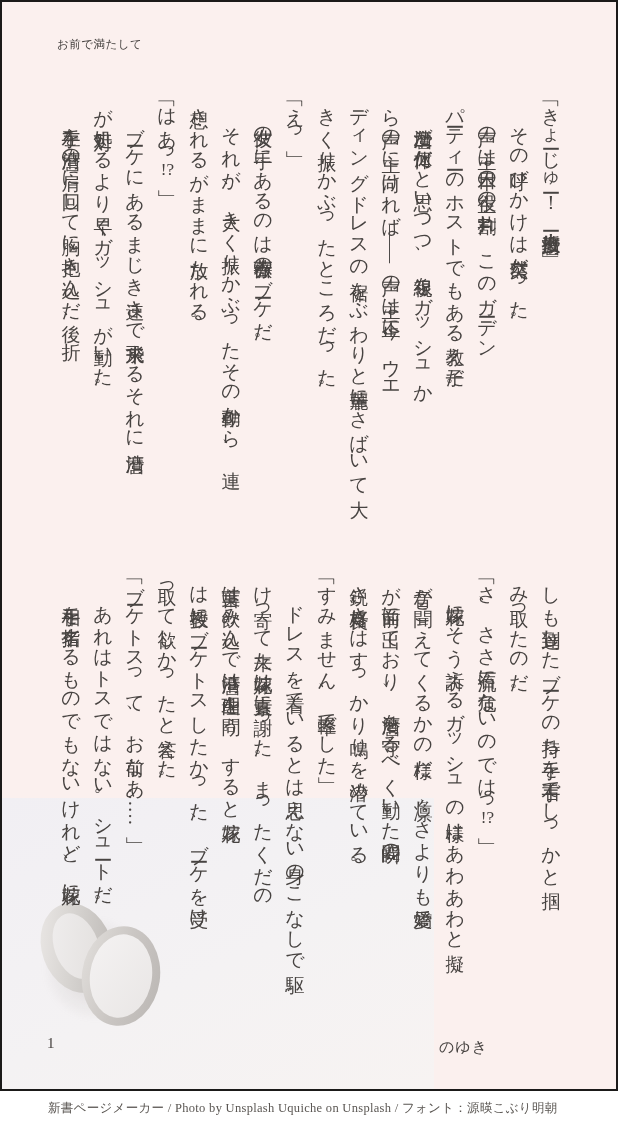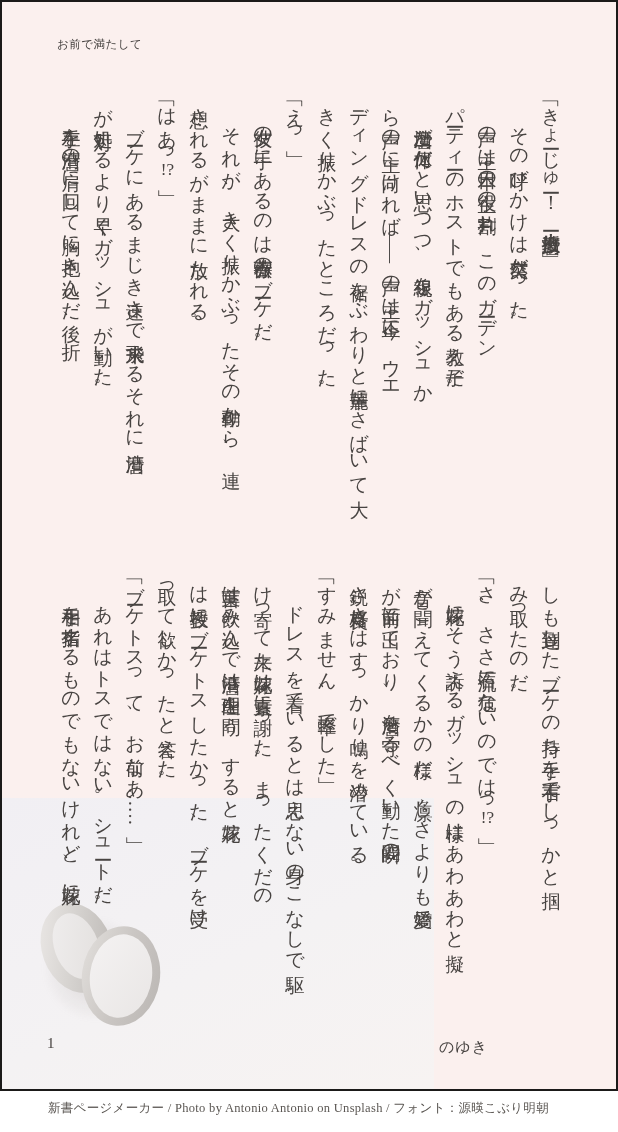--- a/index.html
+++ b/index.html
@@ -121,13 +121,13 @@
       <div class="vcol">「ブーケトスって、お前なあ……」</div>
       <div class="vcol">　あれはトスではない。シュートだ。</div>
       <div class="vcol">　相手を指名するものでもないけれど、花嫁に</div>
     </div>
 
   <div class="page-number">1</div>
 
   <div class="author">のゆき</div>
 </div>
 
-<div class="footer">新書ページメーカー / Photo by Antonio Antonio on Unsplash / フォント：源暎こぶり明朝</div>
+<div class="footer">新書ページメーカー / Photo by Unsplash Uquiche on Unsplash / フォント：源暎こぶり明朝</div>
 
 </body></html>

